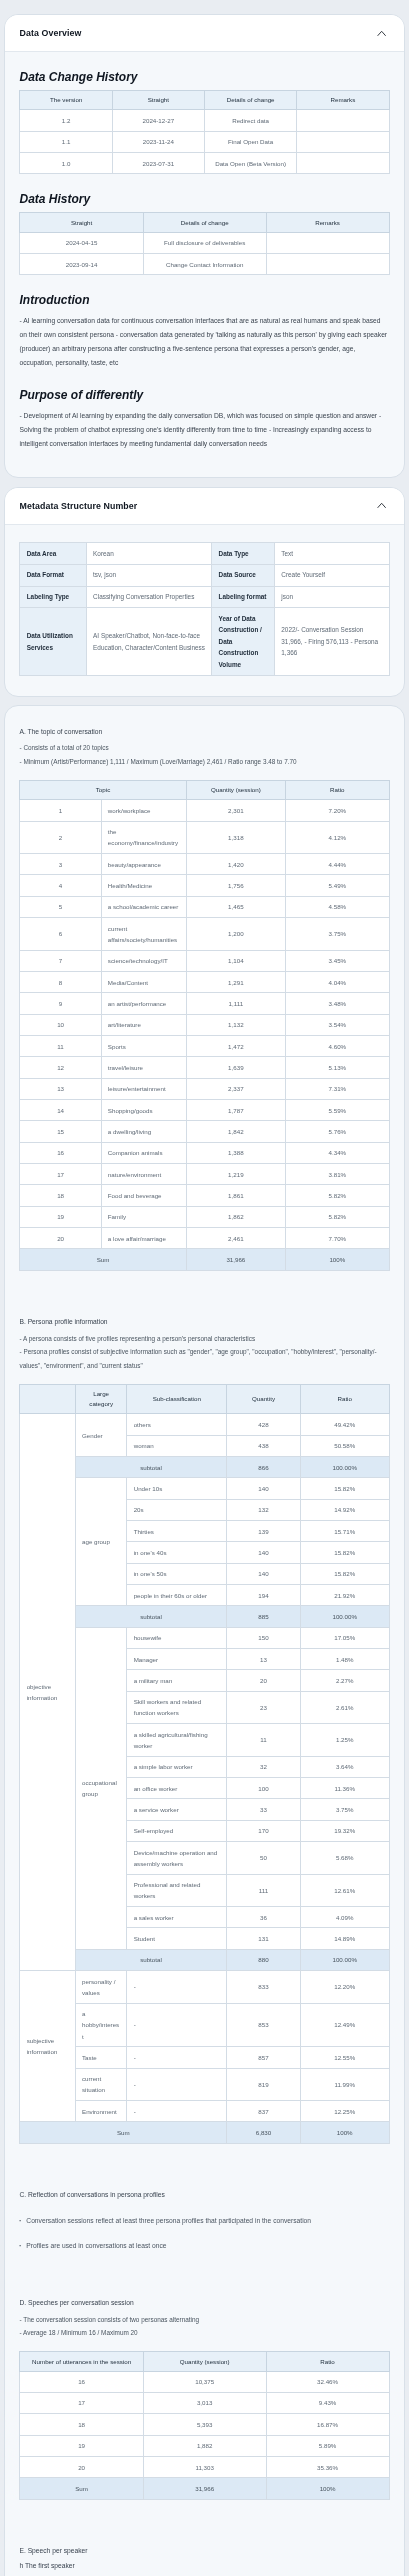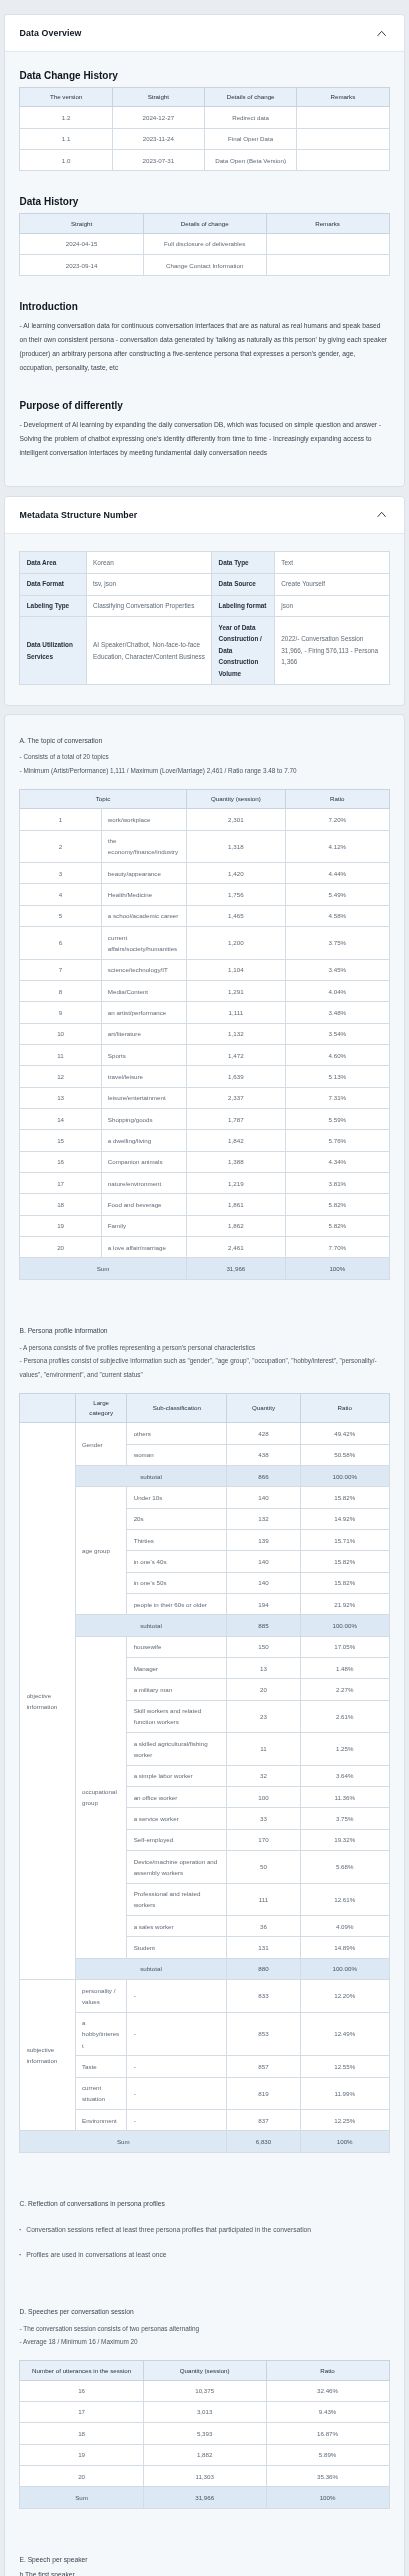--- a/index.html
+++ b/index.html
@@ -7,35 +7,35 @@
     width:409px;
     background:#e9edf2;
     font-family:"Liberation Sans", sans-serif;
     color:#333;
   }
   .page { padding:14.4px 4.1px 7.2px; display:flex; flex-direction:column; gap:8.2px; }
 
   .card {
     background:#f5f8fb;
     border:0.5px solid #d8e0e8;
-    border-radius:4px;
+    border-radius:14px;
     overflow:hidden;
   }
   .card-header {
     display:flex; justify-content:space-between; align-items:center;
     background:#ffffff;
     padding:10.3px 14.4px;
     border-bottom:0.5px solid #e2e8ee;
   }
   .card-title { font-size:8.8px; font-weight:bold; color:#0f1620; letter-spacing:0.1px; }
   .chev-btn { background:none; border:none; padding:2.1px; cursor:pointer; line-height:0; }
   .card-body { padding:17.5px 14.4px 19.6px; }
 
-  .sub-section + .sub-section { margin-top:25px; }
-  .sub-title { font-size:10px; font-weight:bold; color:#0f1620; margin:0 0 6.2px; }
+  .sub-section + .sub-section { margin-top:18px; }
+  .sub-title { font-size:12px; font-weight:bold; color:#0f1620; margin:0 0 6.2px;font-style:italic; }
   .body-text { font-size:6.7px; line-height:2.1; color:#3a434e; }
 
   table { width:100%; border-collapse:collapse; background:#fff; font-size:6.2px; table-layout:fixed; }
   th {
     background:#e7f0f8; color:#22303e; font-weight:normal;
     padding:4.1px 5.2px; border:0.5px solid #c7d4e0; text-align:center; line-height:1.6;
   }
   td {
     color:#5f6a76; background:#fff;
     padding:4.6px 6.2px; border:0.5px solid #d3dce5; text-align:center; line-height:1.8;

